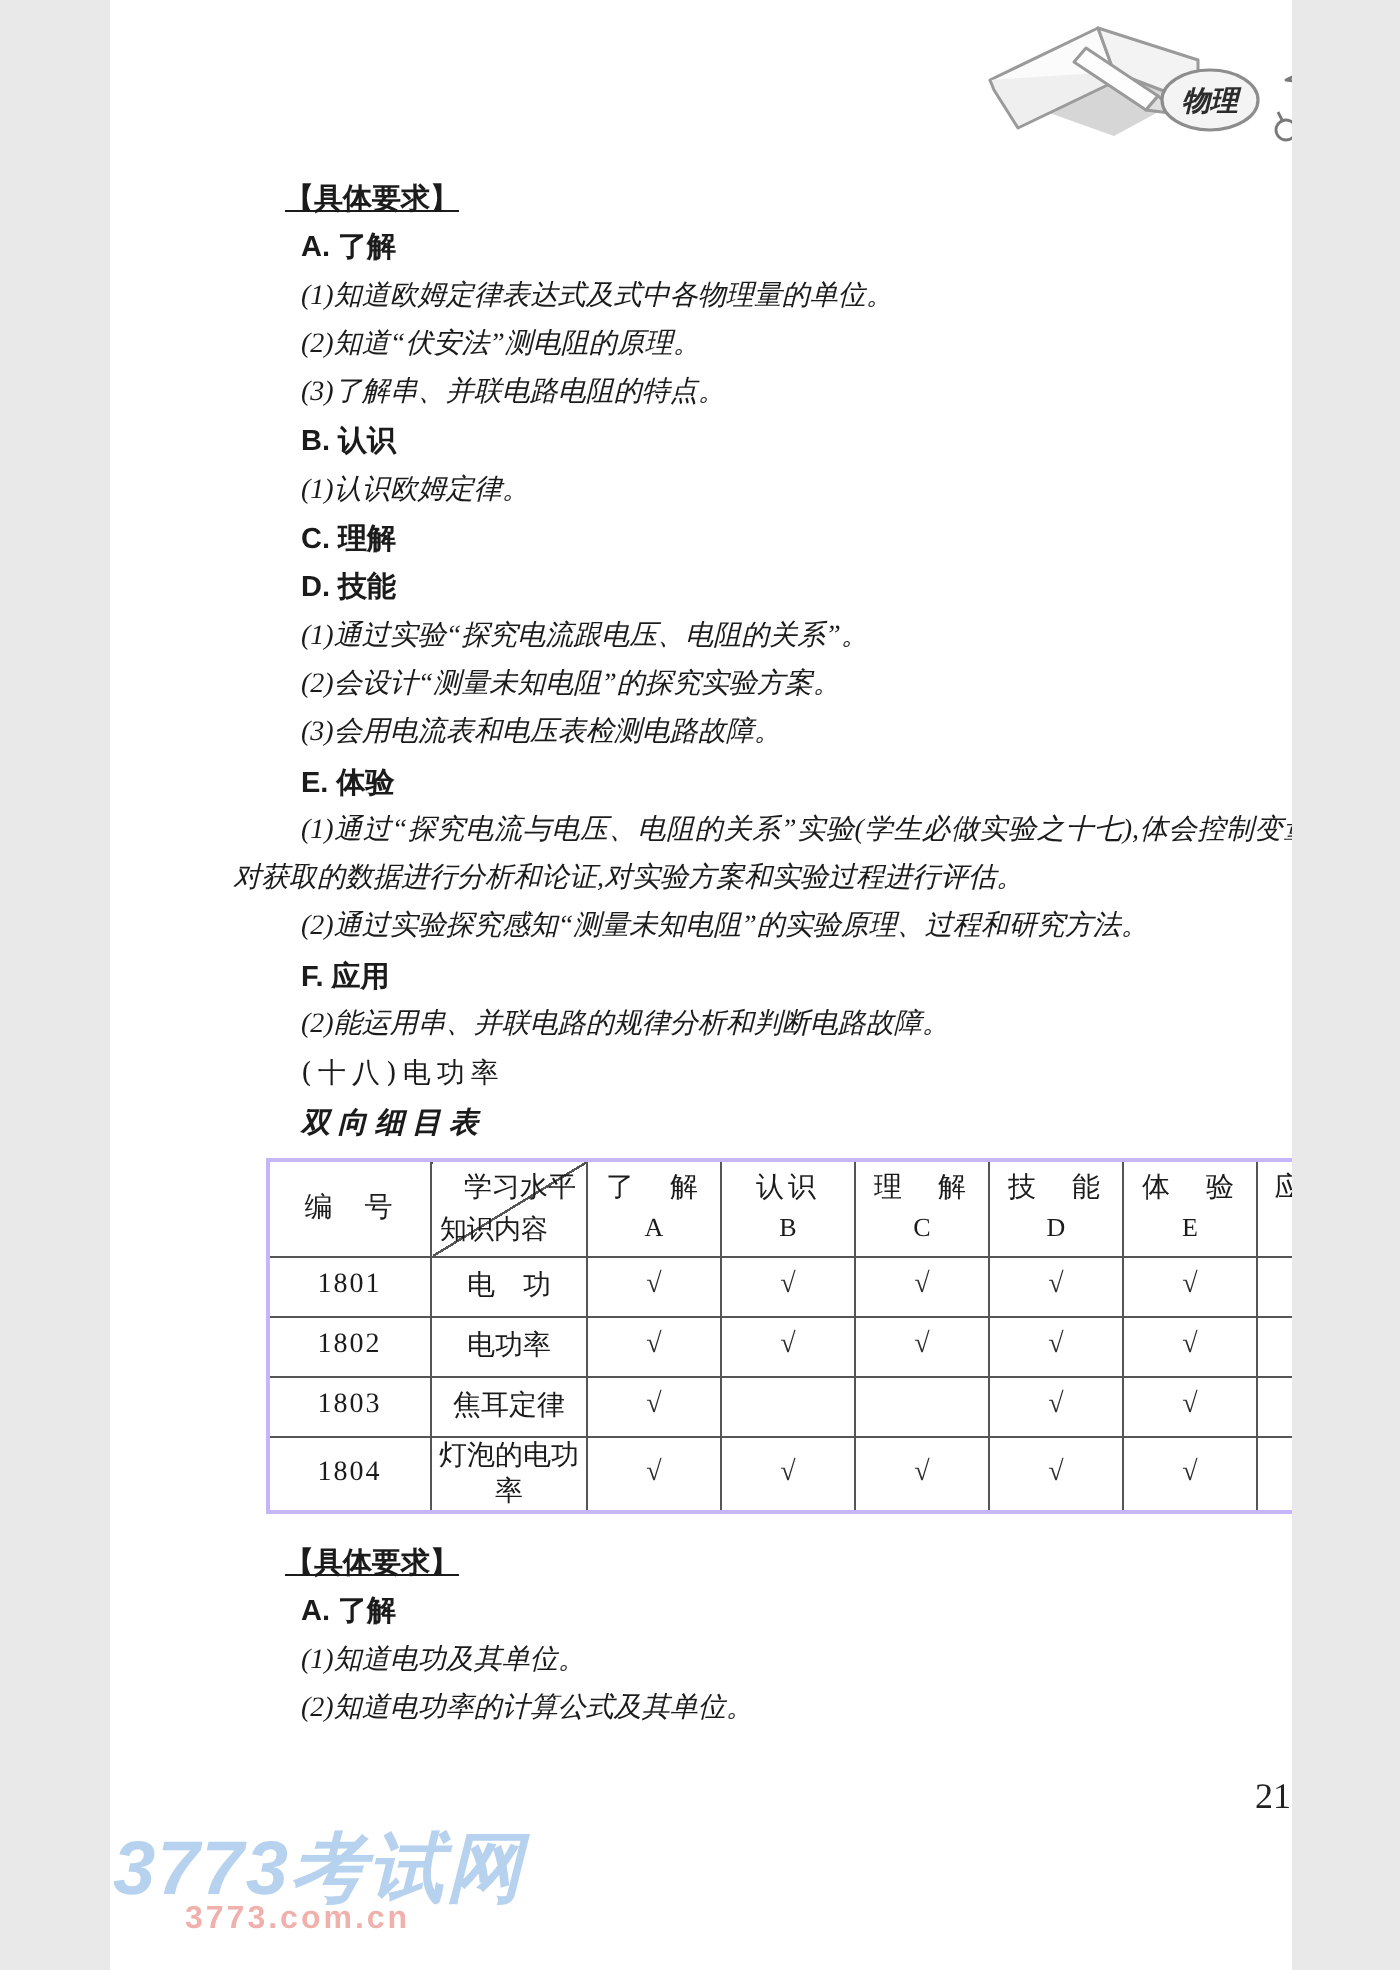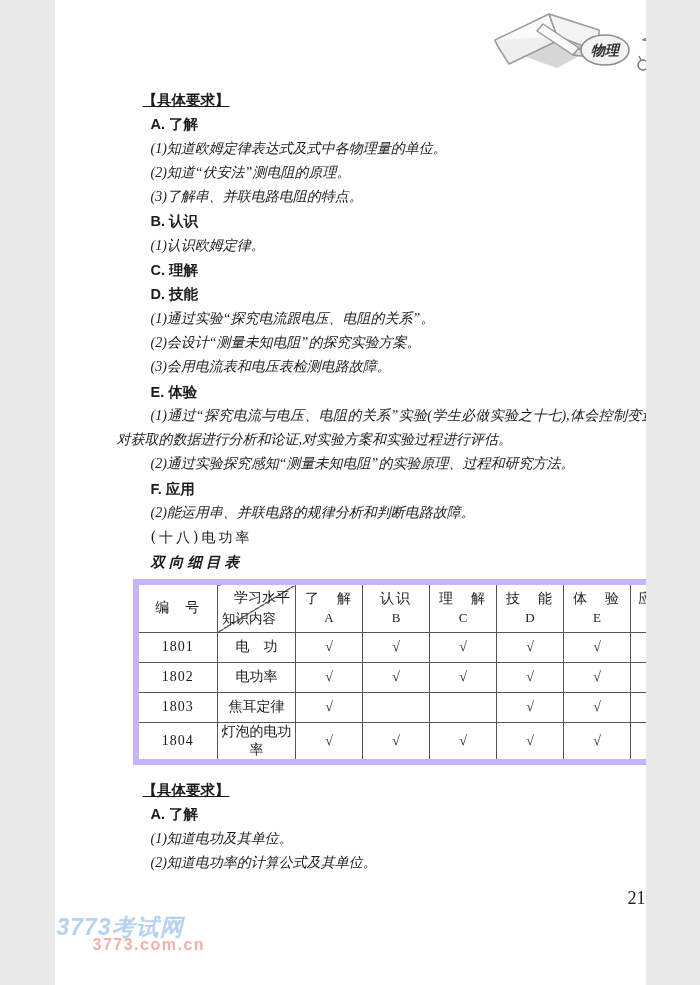--- a/index.html
+++ b/index.html
@@ -35,21 +35,21 @@
   }
   .table-title {
     font-size:14.5px !important; font-weight:bold; font-style:italic;
     letter-spacing:4px; text-indent:34px; line-height:23px; margin-bottom:5px !important;
     text-align:left !important;
     font-family:Liberation Serif, serif;
   }
   
   table.spec {
     border-collapse:collapse; table-layout:fixed; width:562px; margin-left:16px;
-    border:6px solid #c4b5fd;
+    border:2px solid #c4b5fd;
   }
   table.spec td {
     border:1px solid #555; text-align:center; vertical-align:middle;
     font-size:14px; padding:0; overflow:hidden;
   }
   .head-row td { height:47px; }
   .data-row td { height:29px; }
   .lvl { font-size:14px; letter-spacing:2px; line-height:20px; }
   .ltr { font-size:13px; line-height:18px; font-family:"Liberation Serif","DejaVu Serif",serif; }
   .id-cell { font-size:13.5px; letter-spacing:1px; }
@@ -64,21 +64,21 @@
   .diag-bottom { position:absolute; bottom:4px; left:4px; font-size:13.5px; }
   .after-table { margin-top:13px !important; }
   
   .page-num {
     position:absolute; left:0; right:0; top:888px; text-align:right;
     font-size:18px; color:#222;
   }
   .watermark { position:absolute; left:2px; top:916px; line-height:1; }
   .wm-name {
     font-family:"Liberation Sans","DejaVu Sans",sans-serif;
-    font-weight:bold; font-style:italic; font-size:23px;
+    font-weight:bold; font-style:italic; font-size:38px;
     letter-spacing:1px; color:#b7d2ee;
   }
   .wm-url {
     font-family:"Liberation Sans","DejaVu Sans",sans-serif;
     font-weight:bold; font-size:16px; letter-spacing:1.5px;
     color:#f0b0ab; margin:-2px 0 0 36px;
   }
 </style>
 </head>
 <body>

